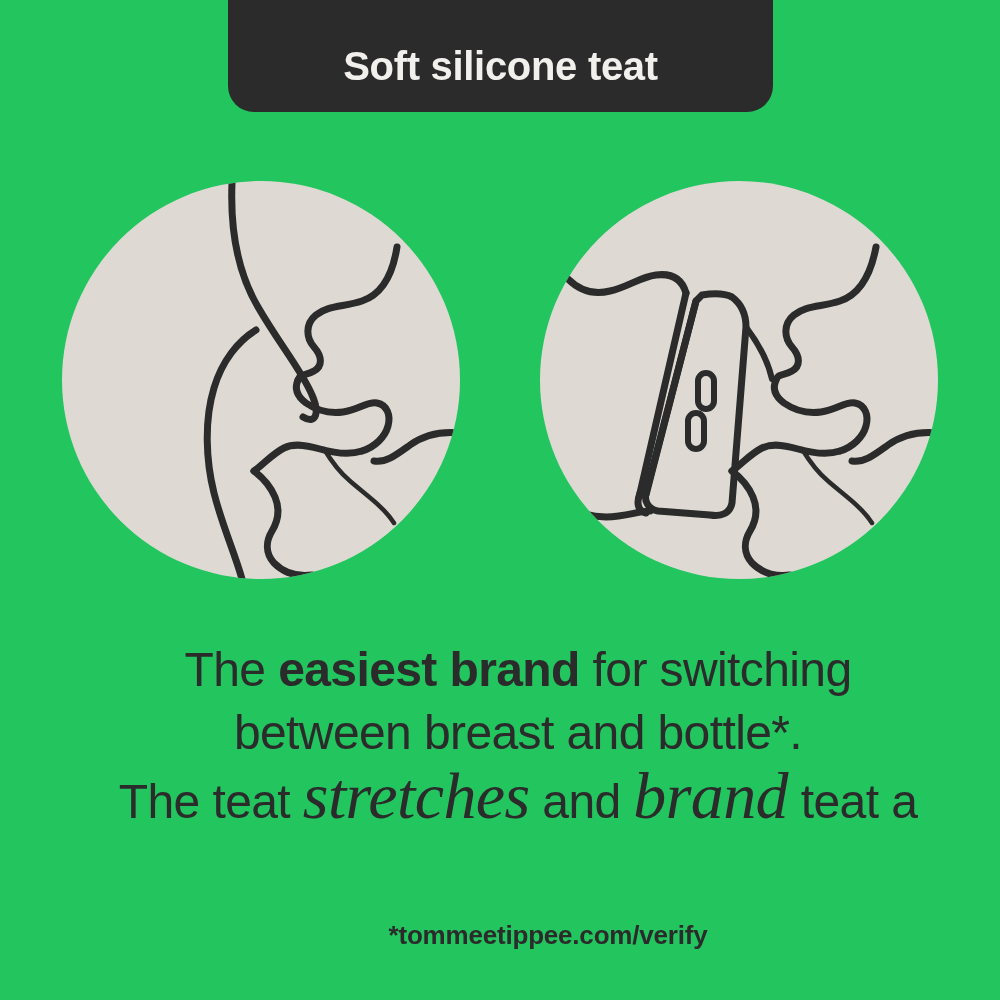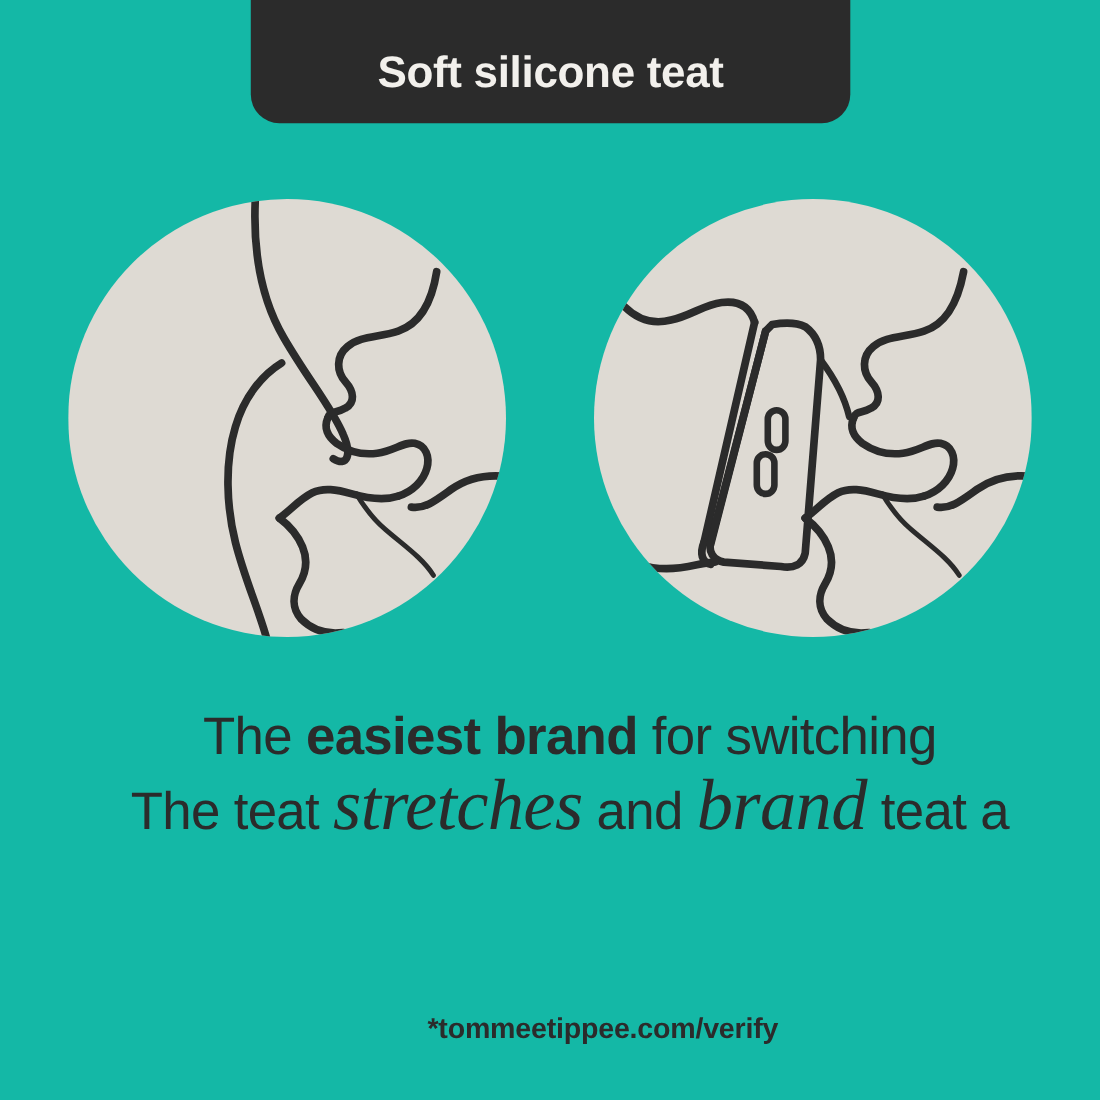--- a/index.html
+++ b/index.html
@@ -5,21 +5,21 @@
 <style>
   html, body {
     margin: 0;
     padding: 0;
     background: #ffffff;
   }
   #poster {
     position: relative;
     width: 1000px;
     height: 1000px;
-    background: #14b8a6;
+    background: #22c55e;
     overflow: hidden;
     font-family: "Liberation Sans", sans-serif;
     -webkit-font-smoothing: antialiased;
   }
 
   
   .header-banner {
     position: absolute;
     left: 228px;
     top: -40px;
@@ -197,20 +197,21 @@
 
           <path d="M20 320 C 32 330, 48 336, 66 336 C 86 336, 98 330, 110 330"></path>
         </g>
       </svg>
     </div>
   </div>
 
   <div class="body-copy">
     <div class="copy-line"><span>The </span><b>easiest brand</b><span> for switching</span></div>
 
+    <div class="copy-line">between breast and bottle*.</div>
 
     <div class="copy-line"><span>The teat </span><i>stretches</i><span> and </span><i>brand</i><span> teat a</span></div>
 
   </div>
 
   <div class="footer-note">*tommeetippee.com/verify</div>
 
 </div>
 
 </body></html>

